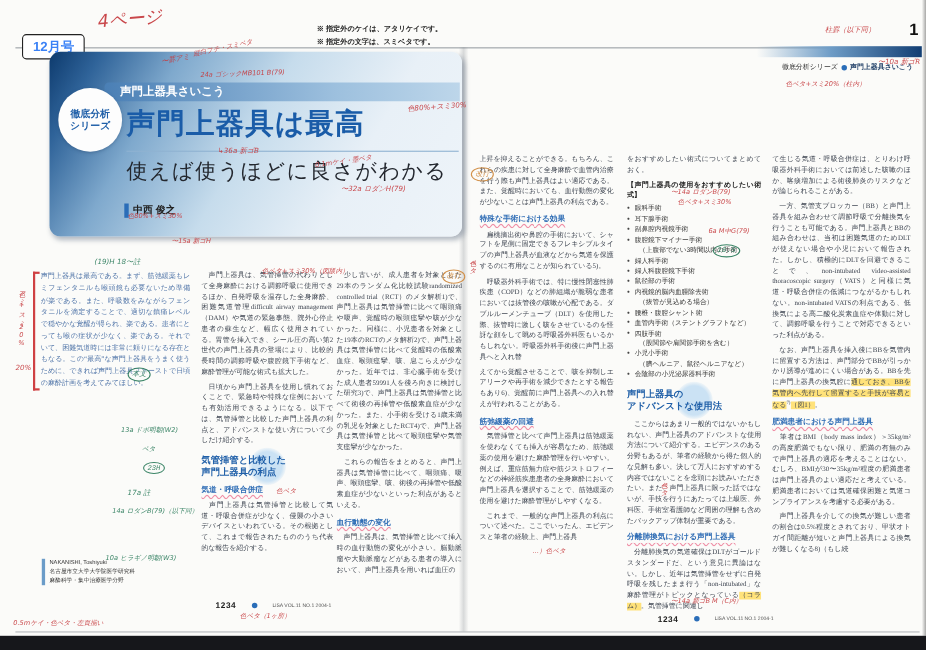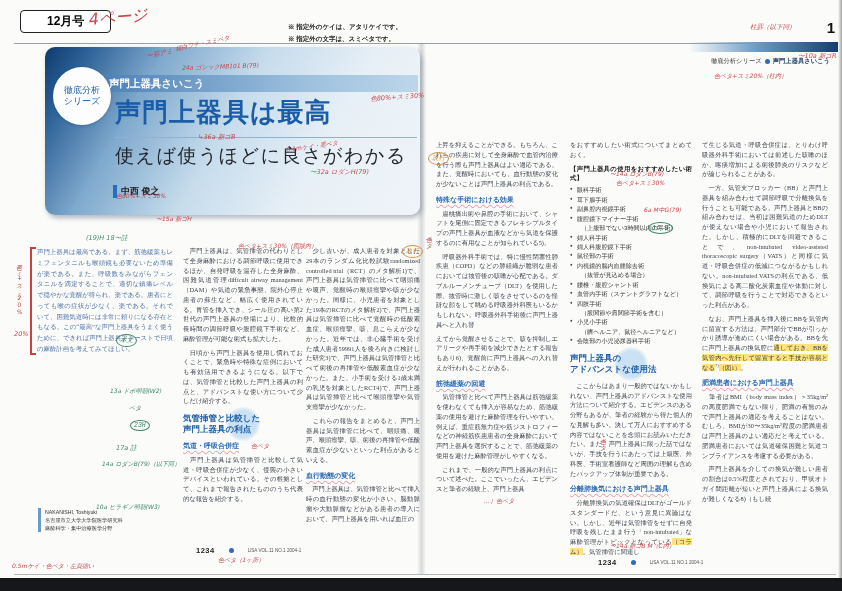--- a/index.html
+++ b/index.html
@@ -7,44 +7,44 @@
         font-family:"Liberation Serif",serif;}
   
   .top-rule{position:absolute;left:14px;width:822px;top:43px;height:1px;background:#9aa0a6;}
   .bottom-rule{position:absolute;left:14px;width:822px;top:574px;height:1px;background:#b3b7bb;}
   .black-bar{position:absolute;left:0;right:0;top:578px;height:13px;background:#16171b;}
   .right-edge{position:absolute;top:0;bottom:13px;right:0;width:4px;
         background:linear-gradient(to right,rgba(0,0,0,0),rgba(0,0,0,.35));}
   .gutter{position:absolute;top:43px;height:531px;left:417px;width:9px;
         background:linear-gradient(to right,rgba(110,116,124,0),rgba(110,116,124,.25),rgba(110,116,124,0));}
   
-  .issue{position:absolute;left:20px;top:10px;border:1.6px solid #222;border-radius:4px;
-        padding:2px 26px;font-family:"Liberation Sans",sans-serif;font-weight:bold;font-size:12px;
-        color:#000000;background:#fff;}
+  .issue{position:absolute;left:20px;top:31px;border:1.6px solid #222;border-radius:4px;
+        padding:2px 9px;font-family:"Liberation Sans",sans-serif;font-weight:bold;font-size:12px;
+        color:#3b82f6;background:#fff;}
   .pnotes{position:absolute;left:288px;top:21px;font-family:"Liberation Sans",sans-serif;
         font-size:6.5px;font-weight:bold;color:#222;line-height:1.8;}
   .pageno{position:absolute;right:7px;top:19px;font-family:"Liberation Sans",sans-serif;
         font-weight:bold;font-size:15px;color:#111;}
   .runbar{position:absolute;left:688px;top:42px;width:150px;height:10px;
         background:linear-gradient(to right,rgba(19,62,110,0) 0%,#6e9cc6 45%,#123e73 100%);}
   .runhead{position:absolute;right:12px;top:57px;font-family:"Liberation Sans",sans-serif;
         font-size:6.3px;color:#333;display:flex;align-items:center;gap:3px;}
   .runhead .dot{width:5px;height:5px;border-radius:50%;background:#2a6db8;display:inline-block;}
   .runhead .rt{font-weight:bold;color:#1f3e66;}
   
   .tbox{position:absolute;left:45px;top:47px;width:375px;height:168px;border-radius:10px;
         background:linear-gradient(120deg,#0d3a6d 0%,#2f6399 10%,#7fa9cd 26%,#c6dcec 48%,#e8f0f7 72%,#eef4f9 100%);
         box-shadow:2px 3px 5px rgba(40,60,90,.35);}
   .kicker{position:absolute;left:50px;top:28px;right:2px;height:17px;
         background:linear-gradient(to right,#4a7fb5,#9dc0de 65%,#bdd6ea);color:#fff;
         font-family:"Liberation Sans",sans-serif;font-weight:bold;font-size:10.5px;line-height:17px;
         padding-left:14px;border-top-left-radius:4px;}
-  .sbadge{position:absolute;left:8px;top:20px;width:58px;height:58px;border-radius:50%;background:#fdfdfd;
+  .sbadge{position:absolute;left:8px;top:33px;width:58px;height:58px;border-radius:50%;background:#fdfdfd;
         box-shadow:0 1px 3px rgba(30,60,100,.35);display:flex;flex-direction:column;align-items:center;
-        justify-content:center;color:#1f5fa8;font-family:"Liberation Sans",sans-serif;font-weight:normal;
+        justify-content:center;color:#1f5fa8;font-family:"Liberation Sans",sans-serif;font-weight:bold;
         font-size:9px;line-height:1.25;}
   .btitle{position:absolute;left:70px;top:48px;font-family:Liberation Sans, sans-serif;font-weight:bold;
         font-size:26px;color:#1a5ca8;letter-spacing:1px;}
   .tline{position:absolute;left:70px;top:90px;width:302px;height:1px;background:#8fb2d2;}
   .bsub{position:absolute;left:70px;top:96px;font-family:"Liberation Sans",sans-serif;font-size:19px;
         color:#23272e;letter-spacing:1.5px;}
   .bauthor{position:absolute;left:68px;top:138px;display:flex;align-items:center;gap:4px;
         font-family:"Liberation Sans",sans-serif;font-weight:bold;font-size:9px;color:#222;}
   .bauthor::before{content:"";width:4px;height:13px;background:#2a6db8;}
   

